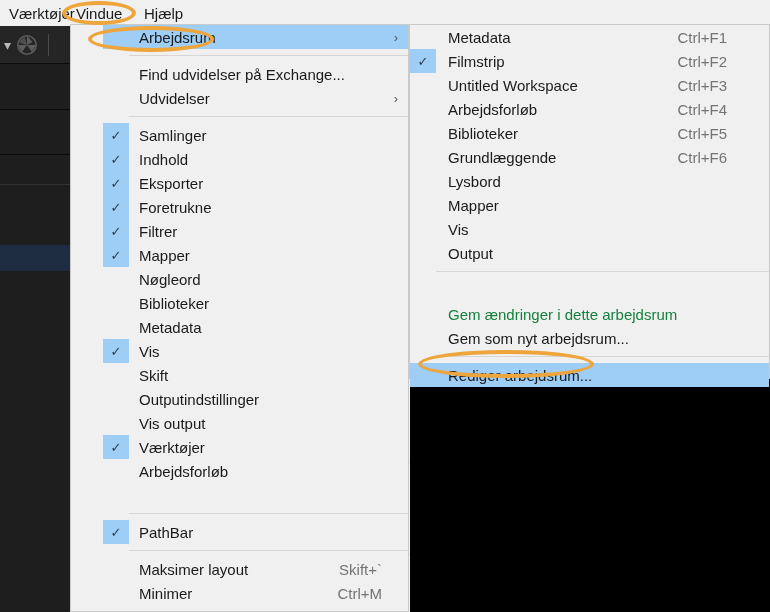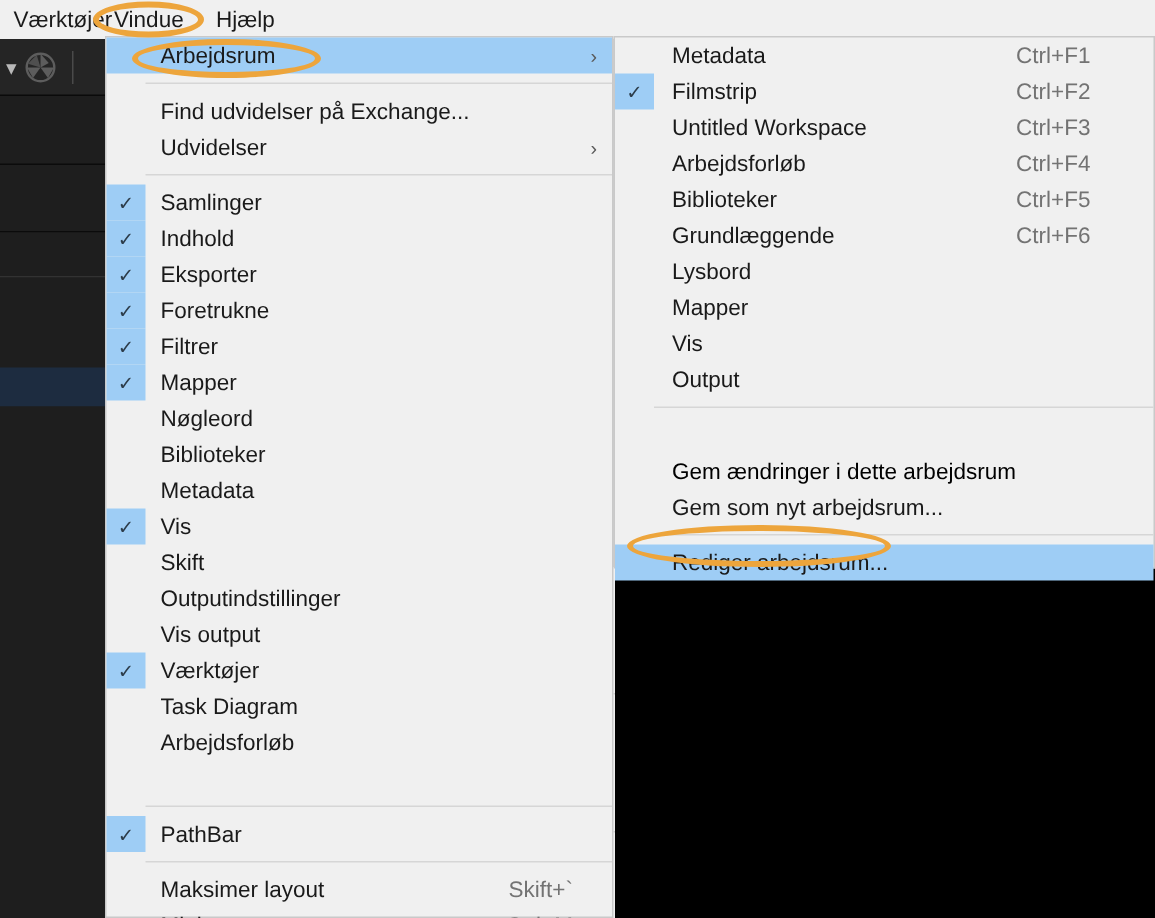--- a/index.html
+++ b/index.html
@@ -50,30 +50,30 @@
   }
   .viewer-gutter .g-line { position: absolute; left: 0; width: 10px; height: 1px; background: #d0d0d0; }
 
   
   .menu {
     position: absolute;
     background: #f0f0f0;
     border: 1px solid #c9c9c9;
     font-size: 15px; color: #1a1a1a;
   }
-  #menu-main  { left: 70px;  top: 24px;  width: 339px; height: 588px; }
+  #menu-main  { left: 70px;  top: 24px;  width: 339px; height: 588px; padding-left: 32px; }
   #menu-sub   { left: 409px; top: 24px;  width: 361px; height: 355px; }
 
   .menu-row {
     position: relative; height: 24px;
     display: flex; align-items: center;
     white-space: nowrap; cursor: default;
   }
   .menu-row.highlight { background: #9ecdf5; }
-  .menu-row.disabled .row-label { color: #000000; }
+  .menu-row.disabled .row-label { color: #15803d; }
 
   .check-cell {
     position: absolute; left: 0; top: 0;
     width: 26px; height: 24px;
     display: flex; align-items: center; justify-content: center;
   }
   .check-cell.on { background: #9ecdf5; }
   .check-mark { color: #2c3c4a; font-size: 13px; line-height: 1; font-weight: 400; }
 
   .row-label { margin-left: 36px; }
@@ -223,24 +223,20 @@
         <span class="row-label">Vis output</span>
       </div>
       <div class="menu-row">
         <span class="check-cell on">
           <span class="check-mark">✓</span>
         </span>
         <span class="row-label">Værktøjer</span>
       </div>
       <div class="menu-row">
         <span class="check-cell"></span>
-        <span class="row-label">Task Diagram</span>
-      </div>
-      <div class="menu-row">
-        <span class="check-cell"></span>
         <span class="row-label">Arbejdsforløb</span>
       </div>
       <div class="menu-row">
         <span class="check-cell"></span>
       </div>
       <div class="menu-sep"></div>
       <div class="menu-row">
         <span class="check-cell on">
           <span class="check-mark">✓</span>
         </span>

